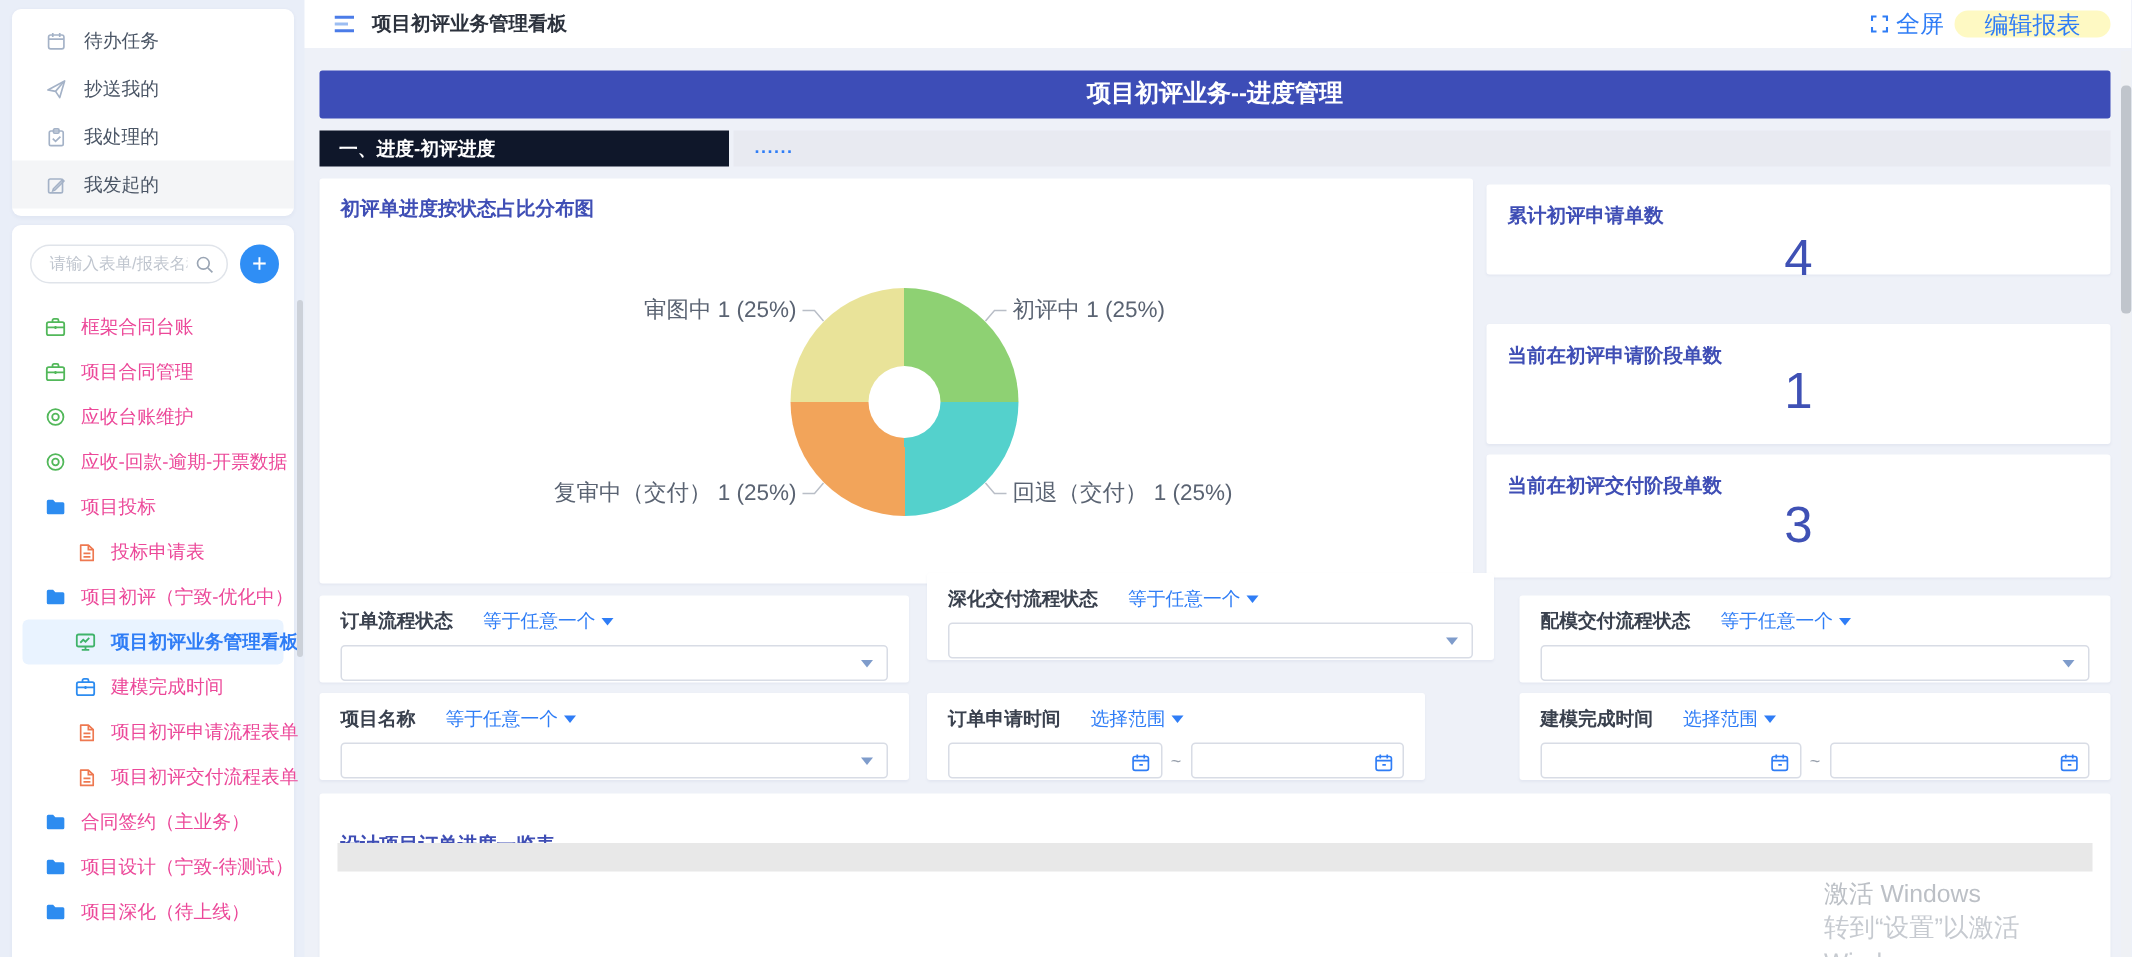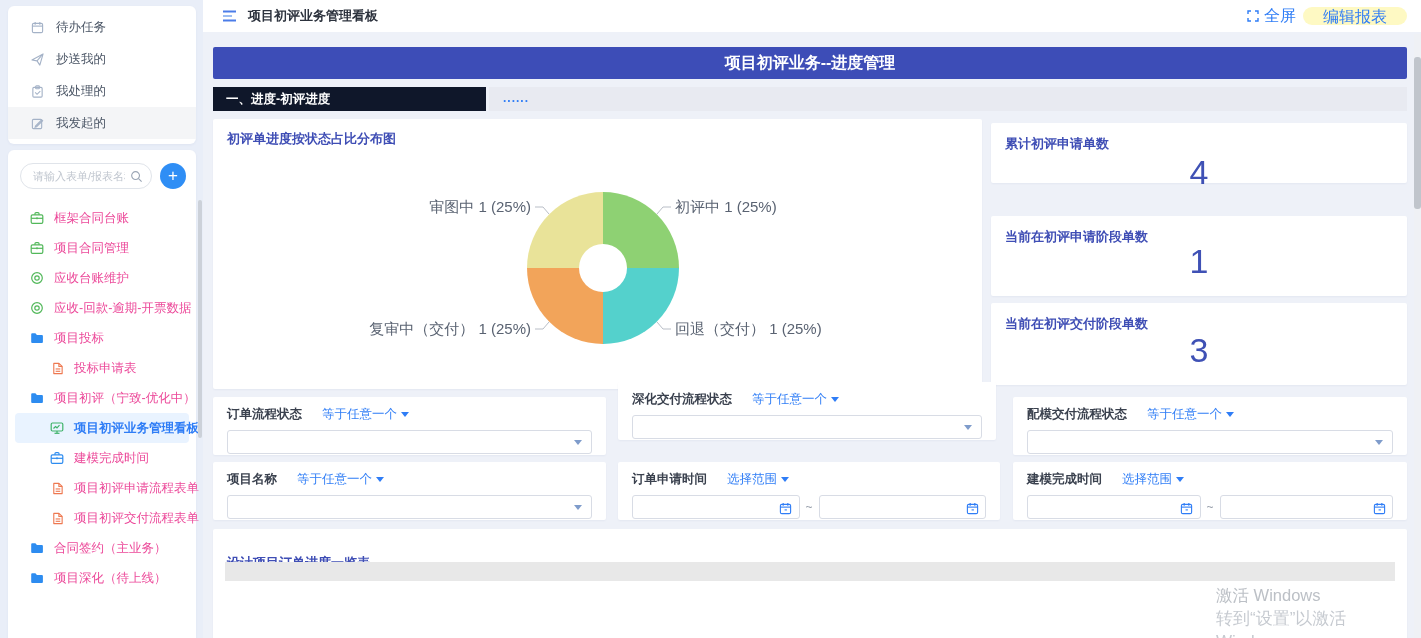--- a/index.html
+++ b/index.html
@@ -257,20 +257,28 @@
             </svg>
           </span>
         <span>合同签约（主业务）</span>
       </div>
       <div class="trow">
         <span class="ticon blue">
             <svg width="14" height="14" viewBox="0 0 14 14">
               <path d="M1.2 3.2 a1 1 0 0 1 1-1 h3.2 l1.5 1.7 h5 a1 1 0 0 1 1 1 v6 a1 1 0 0 1 -1 1 h-9.7 a1 1 0 0 1 -1-1 Z" fill="currentColor"></path>
             </svg>
           </span>
+        <span>项目设计（宁致-待测试）</span>
+      </div>
+      <div class="trow">
+        <span class="ticon blue">
+            <svg width="14" height="14" viewBox="0 0 14 14">
+              <path d="M1.2 3.2 a1 1 0 0 1 1-1 h3.2 l1.5 1.7 h5 a1 1 0 0 1 1 1 v6 a1 1 0 0 1 -1 1 h-9.7 a1 1 0 0 1 -1-1 Z" fill="currentColor"></path>
+            </svg>
+          </span>
         <span>项目深化（待上线）</span>
       </div>
     </div>
   </div>
   <div class="side-scroll"></div>
 </div>
 
 <div class="main">
   <div class="topbar">
     <svg class="collapse-ic" viewBox="0 0 16 12">
@@ -365,21 +373,21 @@
         <span class="flabel">项目名称</span>
         <span class="fcond">
             <span>等于任意一个</span>
             <span class="caret"></span>
           </span>
       </div>
       <div class="selbox">
           <span class="caret"></span>
         </div>
     </div>
-    <div class="card fcard" style="left:415px; top:430px; width:382px;">
+    <div class="card fcard" style="left:415px; top:430px; width:332px;">
       <div class="frow1">
         <span class="flabel">订单申请时间</span>
         <span class="fcond">
             <span>选择范围</span>
             <span class="caret"></span>
           </span>
       </div>
       <div class="daterow">
         <div class="dinput">
             <span class="ticon">

